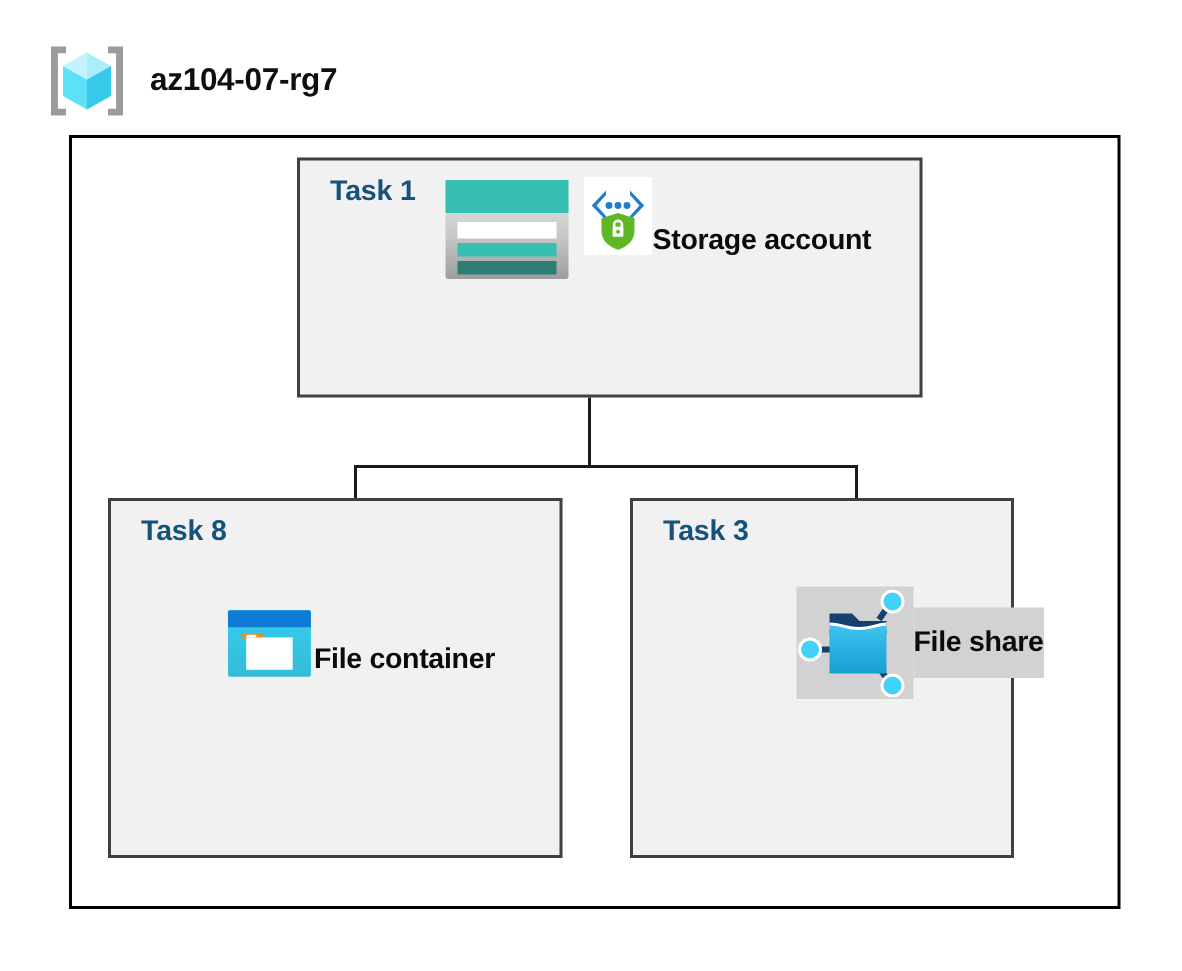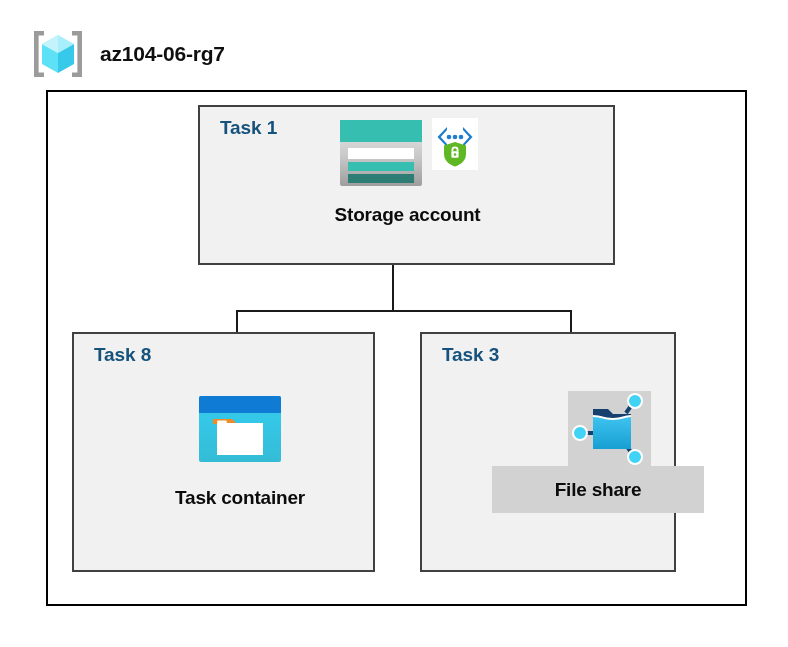--- a/index.html
+++ b/index.html
@@ -70,21 +70,21 @@
     font-size: 19px;
     font-weight: bold;
     color: #15527c;
     letter-spacing: -0.1px;
   }
 
   
   .node {
     position: absolute;
     display: flex;
-    flex-direction: column;
+    flex-direction: row;
     align-items: center;
   }
   .node-caption {
     font-size: 19px;
     font-weight: bold;
     color: #0b0b0b;
     white-space: nowrap;
     letter-spacing: -0.2px;
   }
 
@@ -148,21 +148,21 @@
 
         <path d="M28 7 L44 16 L28 25 L12 16 Z" fill="#a9eefb"></path>
 
         <path d="M12 16 L28 25 L28 45 L12 36 Z" fill="#5ce1f7"></path>
 
         <path d="M44 16 L44 36 L28 45 L28 25 Z" fill="#36c9ea"></path>
 
         <path d="M28 7 L28 25 L12 16 Z" fill="#c5f3fc"></path>
       </svg>
     </span>
-    <span class="rg-title">az104-06-rg7</span>
+    <span class="rg-title">az104-07-rg7</span>
   </div>
 
   <div class="rg-box"></div>
 
   <div class="conn conn-v" id="conn-trunk"></div>
   <div class="conn conn-h" id="conn-bus"></div>
   <div class="conn conn-v" id="conn-left-drop"></div>
   <div class="conn conn-v" id="conn-right-drop"></div>
 
   <div class="task-box" id="task1-box">
@@ -221,21 +221,21 @@
         </linearGradient>
       </defs>
       <rect x="3" y="3" width="82" height="66" rx="2" fill="url(#blobBody)"></rect>
       <path d="M3 5 a2 2 0 0 1 2-2 h78 a2 2 0 0 1 2 2 v15 h-82 Z" fill="#0f7bd4"></path>
 
       <path d="M17 26 L36 26 L41 31 L17 31 Z" fill="#f08a22"></path>
       <rect x="21" y="27.4" width="10" height="2.6" rx="1.3" fill="#ffffff"></rect>
 
       <rect x="21" y="30" width="46" height="32" fill="#ffffff"></rect>
     </svg>
-    <span class="node-caption">Task container</span>
+    <span class="node-caption">File container</span>
   </div>
 
   <div class="task-box" id="task3-box">
     <span class="task-label">Task 3</span>
   </div>
 
   <div class="node" id="node-fileshare">
     <span class="fs-icon-plate">
       <svg width="78" height="72" viewBox="0 0 78 72" xmlns="http://www.w3.org/2000/svg">
         <defs>

